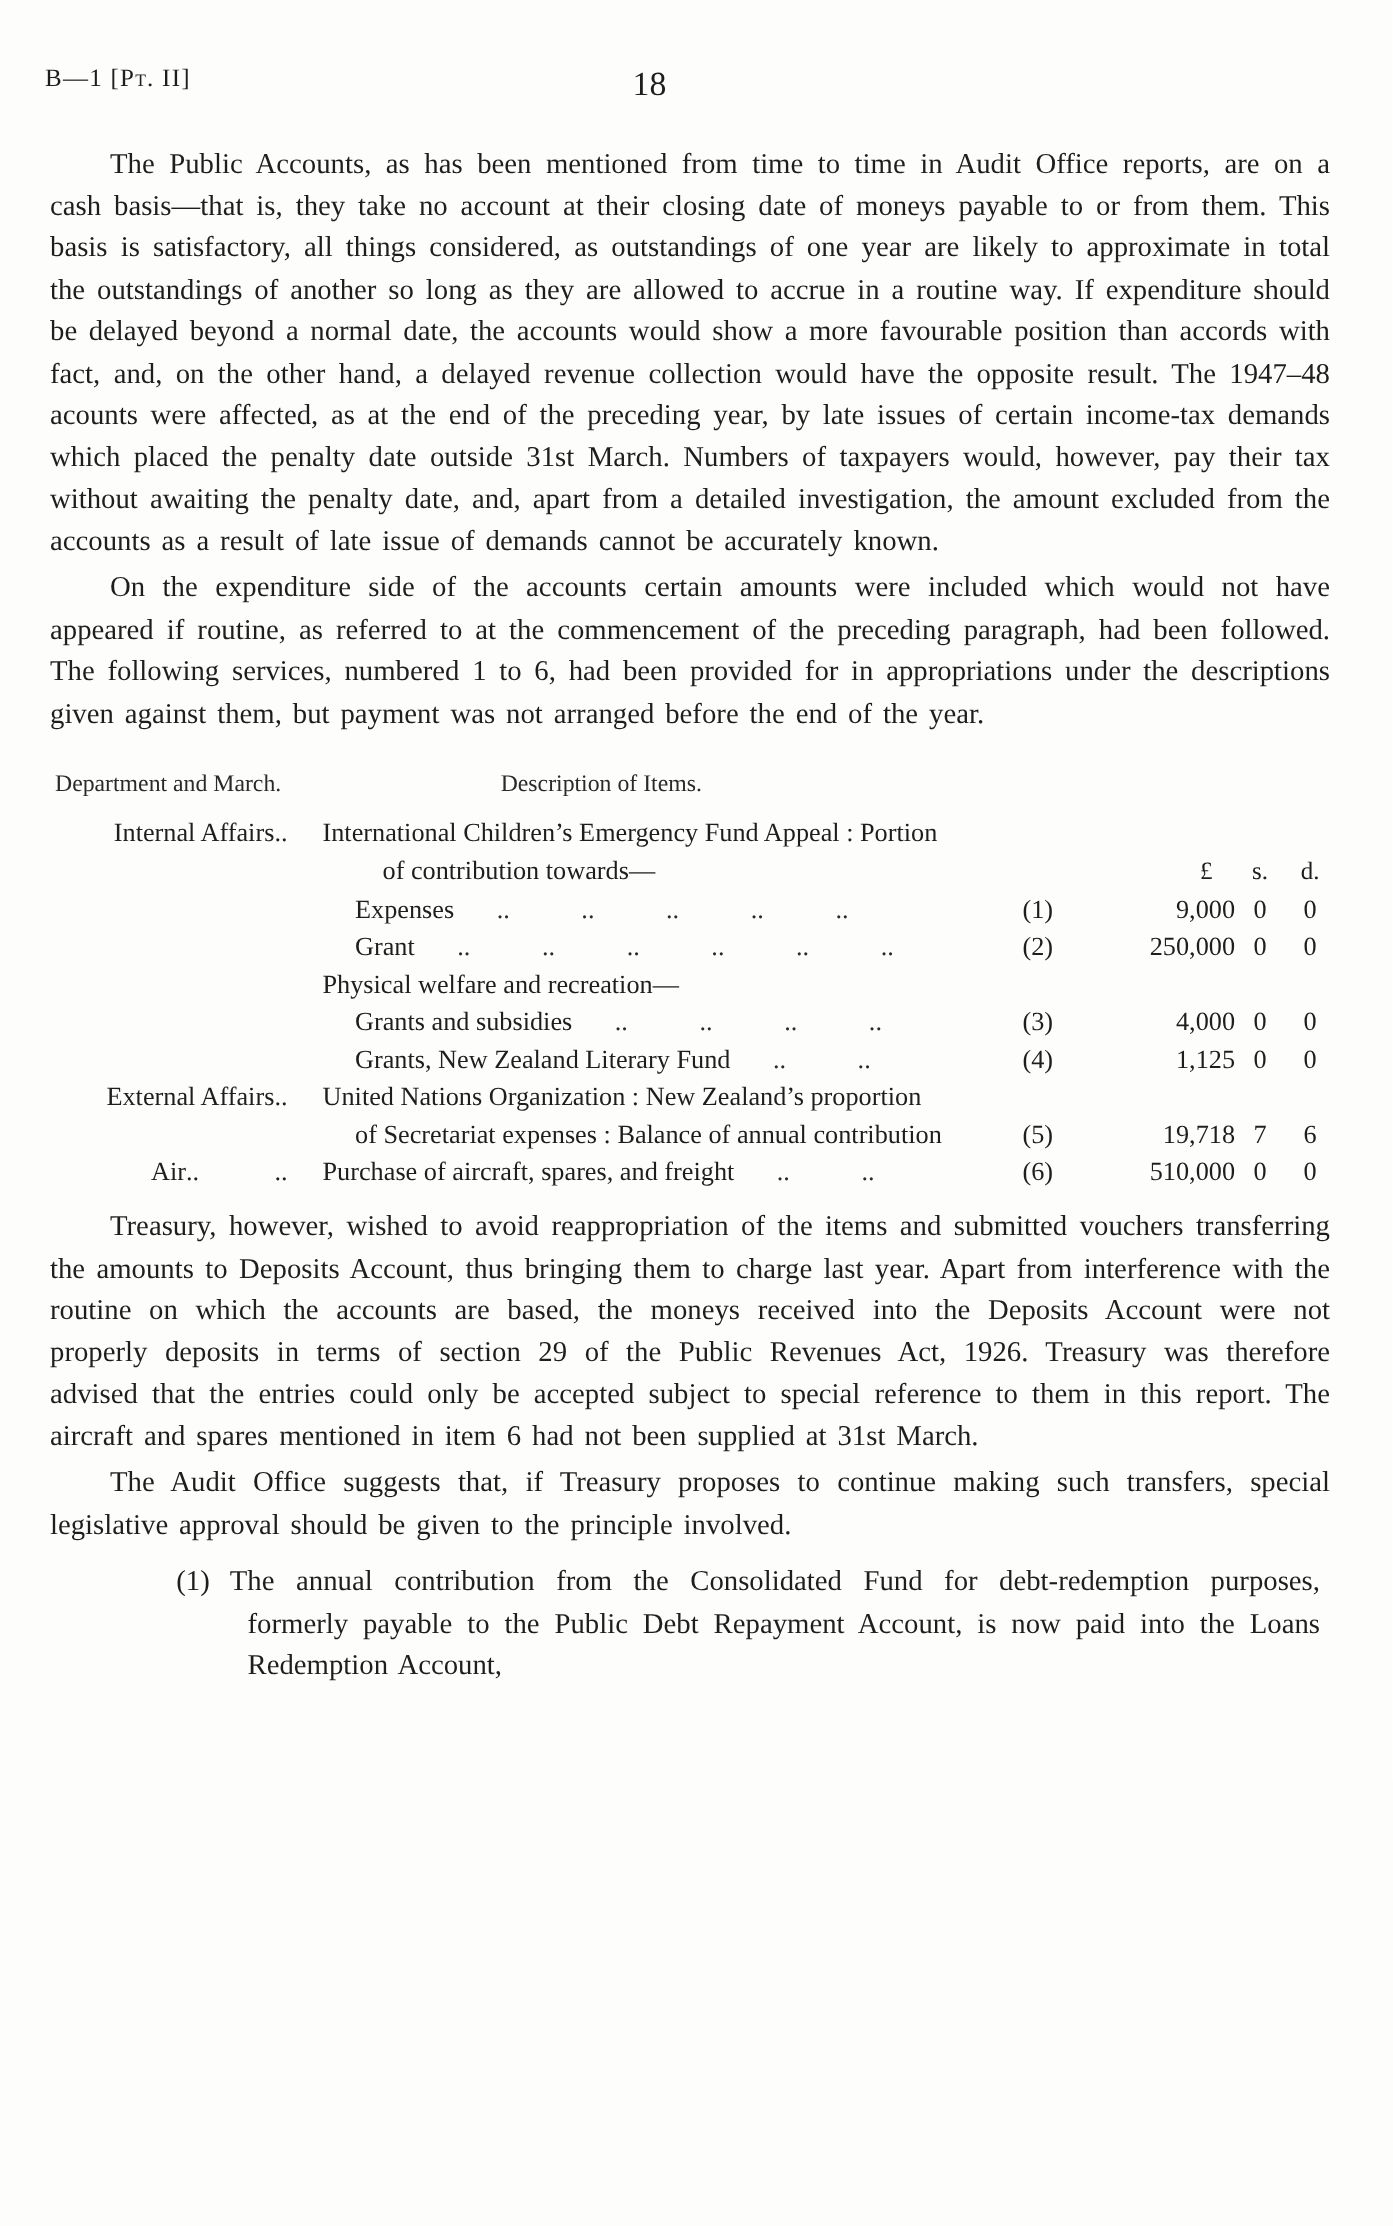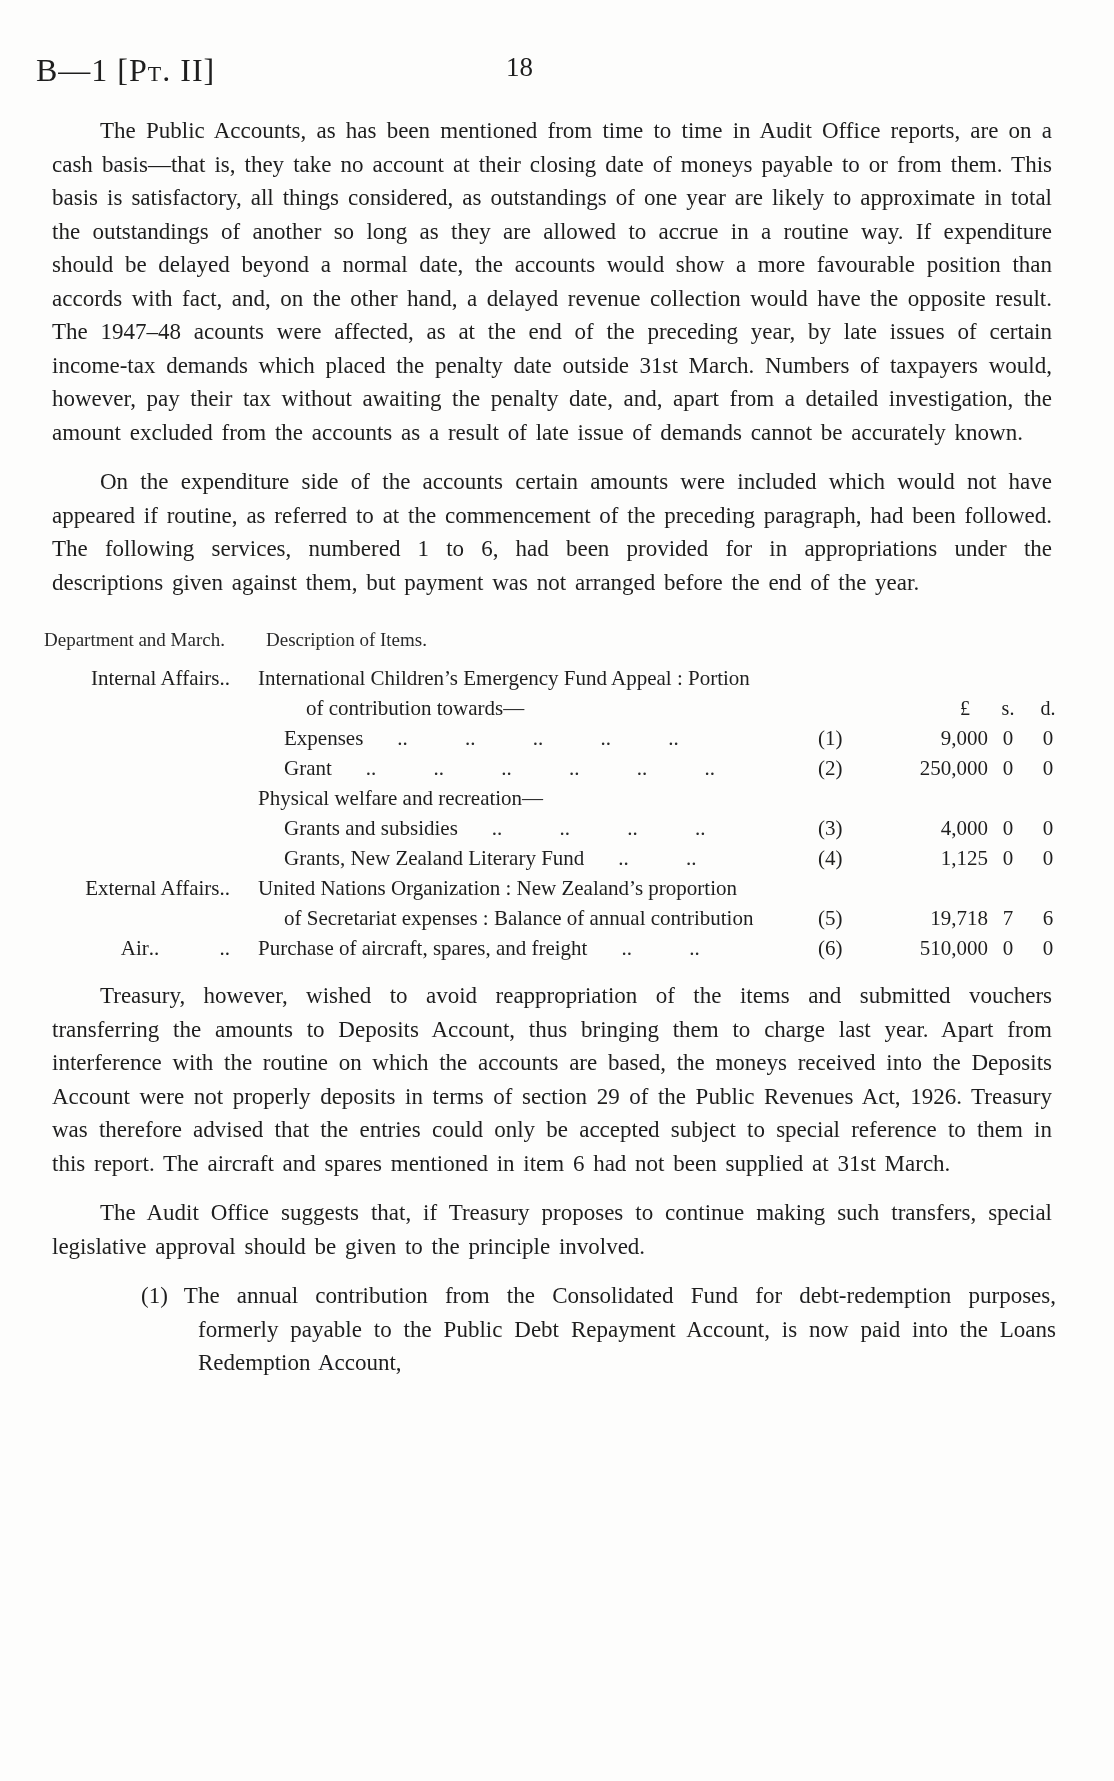--- a/index.html
+++ b/index.html
@@ -22,34 +22,34 @@
   
   .page-header {
     position: relative;
     height: 38px;
     margin-bottom: 24px;
   }
   .hdr-left {
     position: absolute;
     left: 0;
     top: 0;
-    font-size: 32px;
+    font-size: 20px;
     font-variant: small-caps;
     letter-spacing: 1px;
   }
   .hdr-page {
     position: absolute;
     left: 422px;
     top: 0;
     font-size: 27px;
     margin-left: 48px;
   }
   
   .body {
-    margin: 16px;
+    margin: 4px;
     font-size: 23px;
     line-height: 33.5px;
     text-align: justify;
     text-indent: 48px;
     word-spacing: 3px;
   }
   
   .itable {
     margin: 26px 0 12px 0;
     font-size: 21px;
@@ -63,21 +63,21 @@
   }
   .th-dept {
     width: 230px;
     flex: 0 0 auto;
     padding-left: 8px;
     box-sizing: border-box;
   }
   .th-desc {
     width: 430px;
     flex: 0 0 auto;
-    text-align: left;
+    text-align: center;
     font-family: Liberation Serif, serif;
   }
   .t-line {
     display: flex;
     align-items: baseline;
   }
   .t-dept {
     width: 222px;
     flex: 0 0 auto;
     display: flex;

